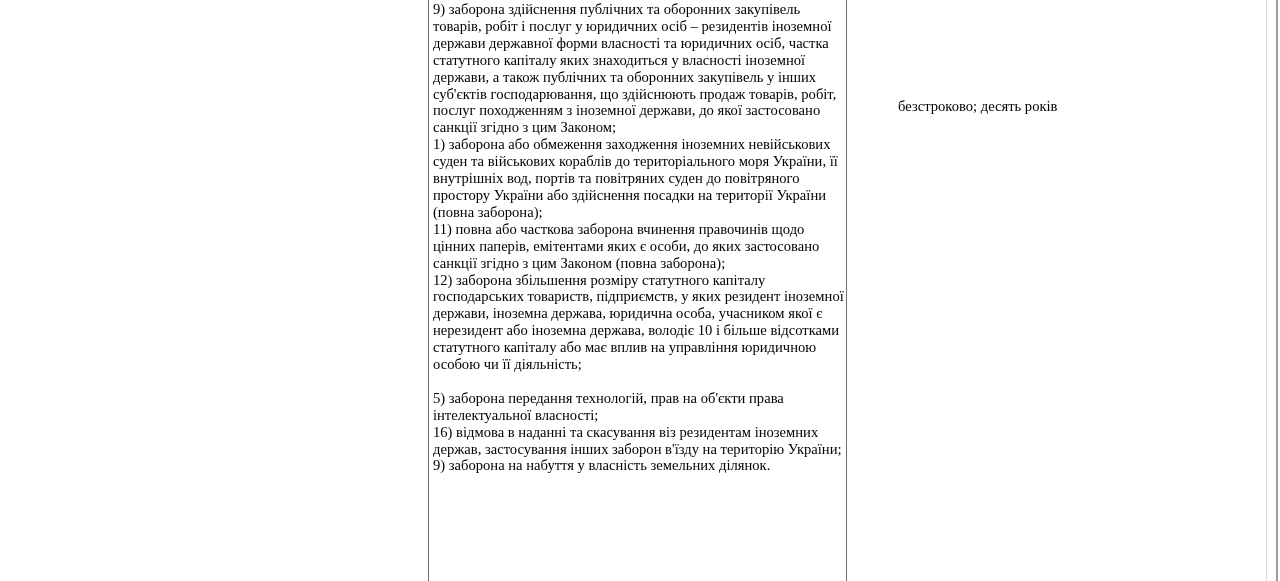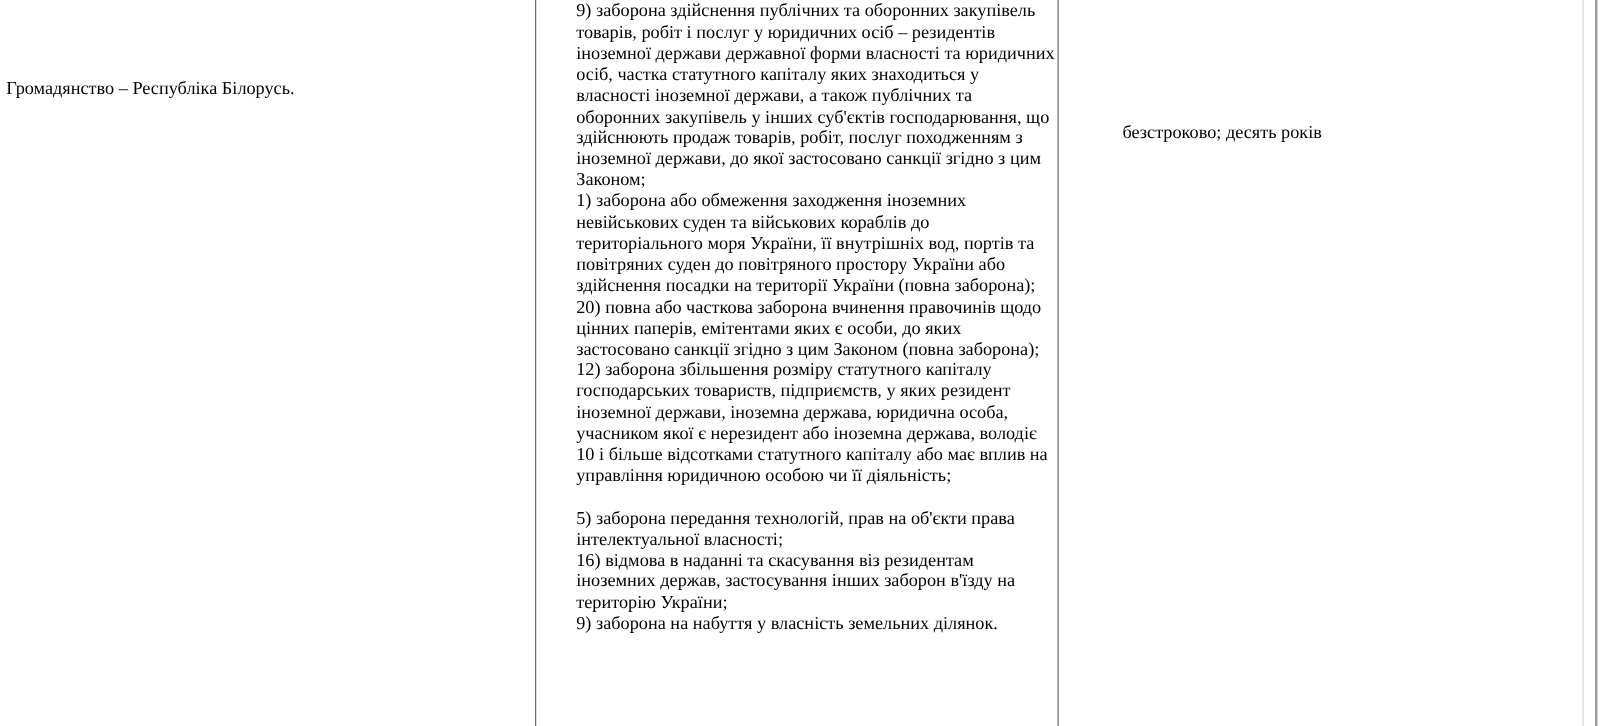--- a/index.html
+++ b/index.html
@@ -29,49 +29,47 @@
     top: 1px;
     width: 412px;
   }
   .cell-duration {
     left: 898px;
     top: 98px;
     width: 400px;
   }
   .sanction-item {
     min-height: 16.9px;
-    margin-left: 28px;
   }
   .vline {
     position: absolute;
     top: 0;
     height: 581px;
     width: 1px;
   }
   .vline-col1 { left: 428px; background: #6e6e6e; }
   .vline-col2 { left: 846px; background: #6e6e6e; }
   .vline-edge-light { left: 1266px; background: #dcdcdc; }
   .vline-edge-dark  { left: 1276px; width: 2px; background: #9c9c9c; }
 </style>
 </head>
 <body>
 
 <div class="page">
 
   <div class="cell cell-person">
-    <div class="para">Громадянство – Республіка Білорусь.</div>
   </div>
 
   <div class="vline vline-col1"></div>
 
   <div class="cell cell-sanctions">
     <div id="sanctions-list">
         <div class="sanction-item">9) заборона здійснення публічних та оборонних закупівель товарів, робіт і послуг у юридичних осіб – резидентів іноземної держави державної форми власності та юридичних осіб, частка статутного капіталу яких знаходиться у власності іноземної держави, а також публічних та оборонних закупівель у інших суб'єктів господарювання, що здійснюють продаж товарів, робіт, послуг походженням з іноземної держави, до якої застосовано санкції згідно з цим Законом;</div>
         <div class="sanction-item">1) заборона або обмеження заходження іноземних невійськових суден та військових кораблів до територіального моря України, її внутрішніх вод, портів та повітряних суден до повітряного простору України або здійснення посадки на території України (повна заборона);</div>
-        <div class="sanction-item">20) повна або часткова заборона вчинення правочинів щодо цінних паперів, емітентами яких є особи, до яких застосовано санкції згідно з цим Законом (повна заборона);</div>
+        <div class="sanction-item">11) повна або часткова заборона вчинення правочинів щодо цінних паперів, емітентами яких є особи, до яких застосовано санкції згідно з цим Законом (повна заборона);</div>
         <div class="sanction-item">12) заборона збільшення розміру статутного капіталу господарських товариств, підприємств, у яких резидент іноземної держави, іноземна держава, юридична особа, учасником якої є нерезидент або іноземна держава, володіє 10 і більше відсотками статутного капіталу або має вплив на управління юридичною особою чи її діяльність;</div>
         <div class="sanction-item"></div>
         <div class="sanction-item">5) заборона передання технологій, прав на об'єкти права інтелектуальної власності;</div>
         <div class="sanction-item">16) відмова в наданні та скасування віз резидентам іноземних держав, застосування інших заборон в'їзду на територію України;</div>
         <div class="sanction-item">9) заборона на набуття у власність земельних ділянок.</div>
       </div>
   </div>
 
   <div class="vline vline-col2"></div>
 

